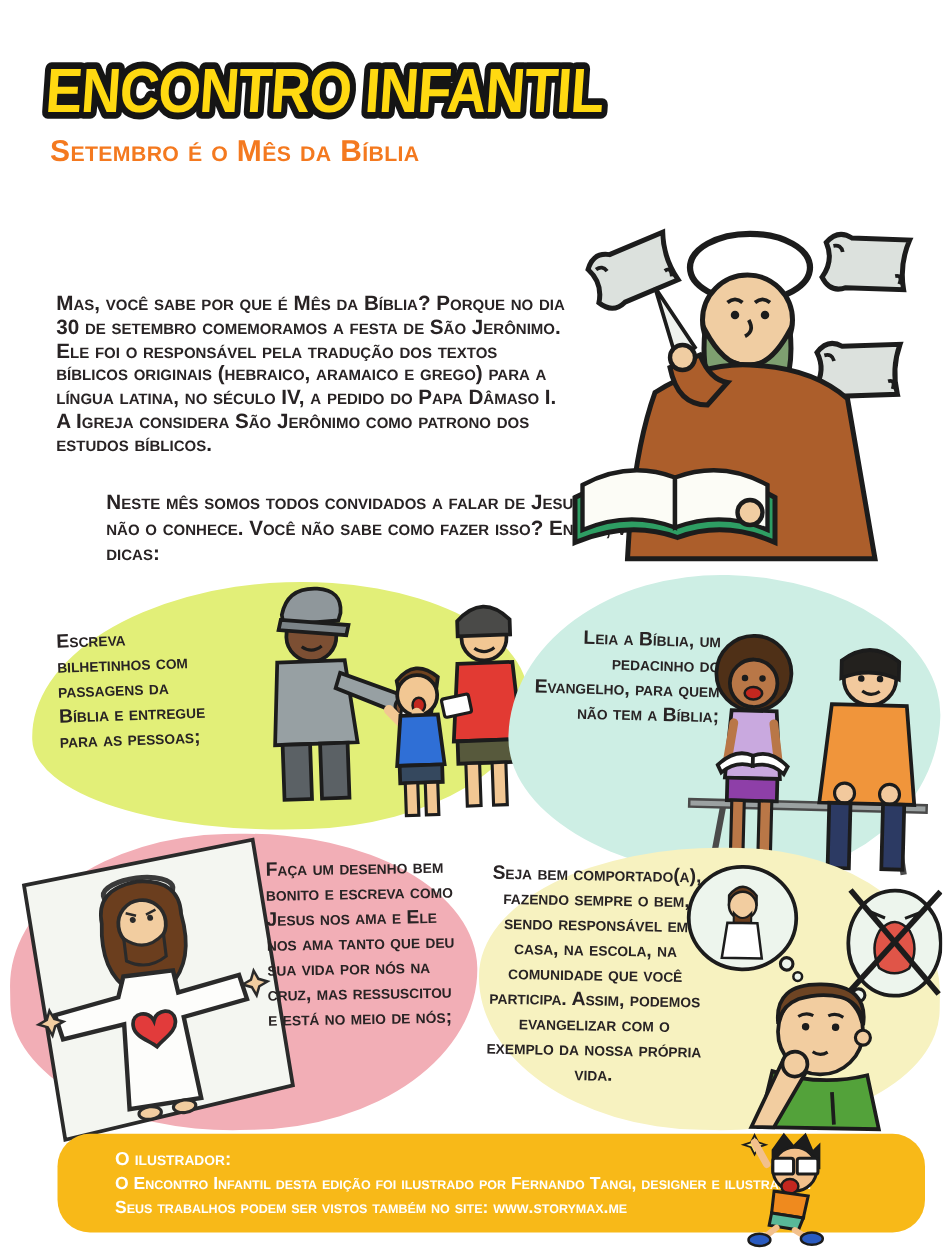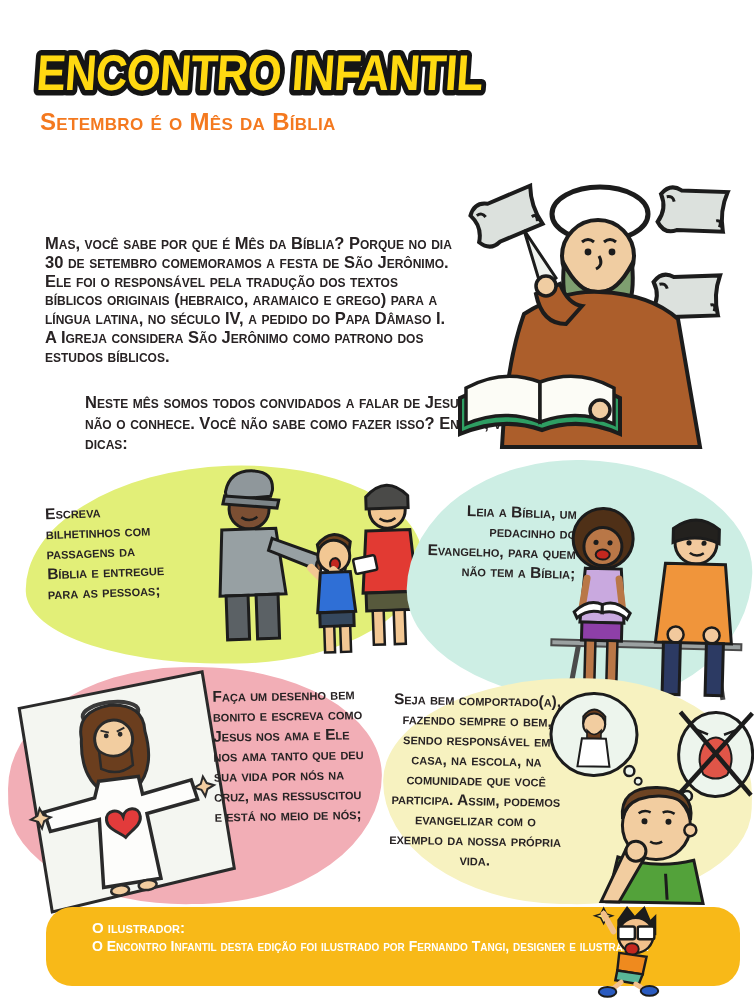--- a/index.html
+++ b/index.html
@@ -226,20 +226,21 @@
       <path d="M74,170 Q112,182 150,172 L160,215 L64,215 Z" fill="#53A23A" stroke="#1c1c1c" stroke-width="3"></path>
       <path d="M58,215 L82,162 L100,172 L76,215 Z" fill="#F2CDA0" stroke="#1c1c1c" stroke-width="3"></path>
       <circle cx="92" cy="164" r="10" fill="#F2CDA0" stroke="#1c1c1c" stroke-width="3"></circle>
       <line x1="122" y1="186" x2="124" y2="212" stroke="#1c1c1c" stroke-width="3"></line>
     </svg>
   </div>
 
   <div class="footer">
     <p class="sc f1">O ilustrador:</p>
     <p class="sc f2">O Encontro Infantil desta edição foi ilustrado por Fernando Tangi, designer e ilustrador.</p>
+    <p class="sc f2">Seus trabalhos podem ser vistos também no site: www.storymax.me</p>
   </div>
 
   <svg class="mascot" viewBox="0 0 80 100">
     <polygon points="14,8 17,14 23,16 17,18 14,24 11,18 5,16 11,14" fill="#F7E26B" stroke="#1c1c1c" stroke-width="1.5"></polygon>
     <line x1="24" y1="32" x2="14" y2="14" stroke="#F2C08C" stroke-width="6" stroke-linecap="round"></line>
     <path d="M28,20 L38,6 L46,16 L56,6 L62,20 L68,14 L68,36 L28,36 Z" fill="#1c1c1c"></path>
     <circle cx="47" cy="36" r="18" fill="#F2C08C" stroke="#1c1c1c" stroke-width="2.5"></circle>
     <rect x="29" y="27" width="17" height="13" rx="2" fill="#ffffff" stroke="#1c1c1c" stroke-width="2.5"></rect>
     <rect x="49" y="27" width="17" height="13" rx="2" fill="#ffffff" stroke="#1c1c1c" stroke-width="2.5"></rect>
     <ellipse cx="43" cy="50" rx="7" ry="6" fill="#C3271F" stroke="#1c1c1c" stroke-width="2"></ellipse>

